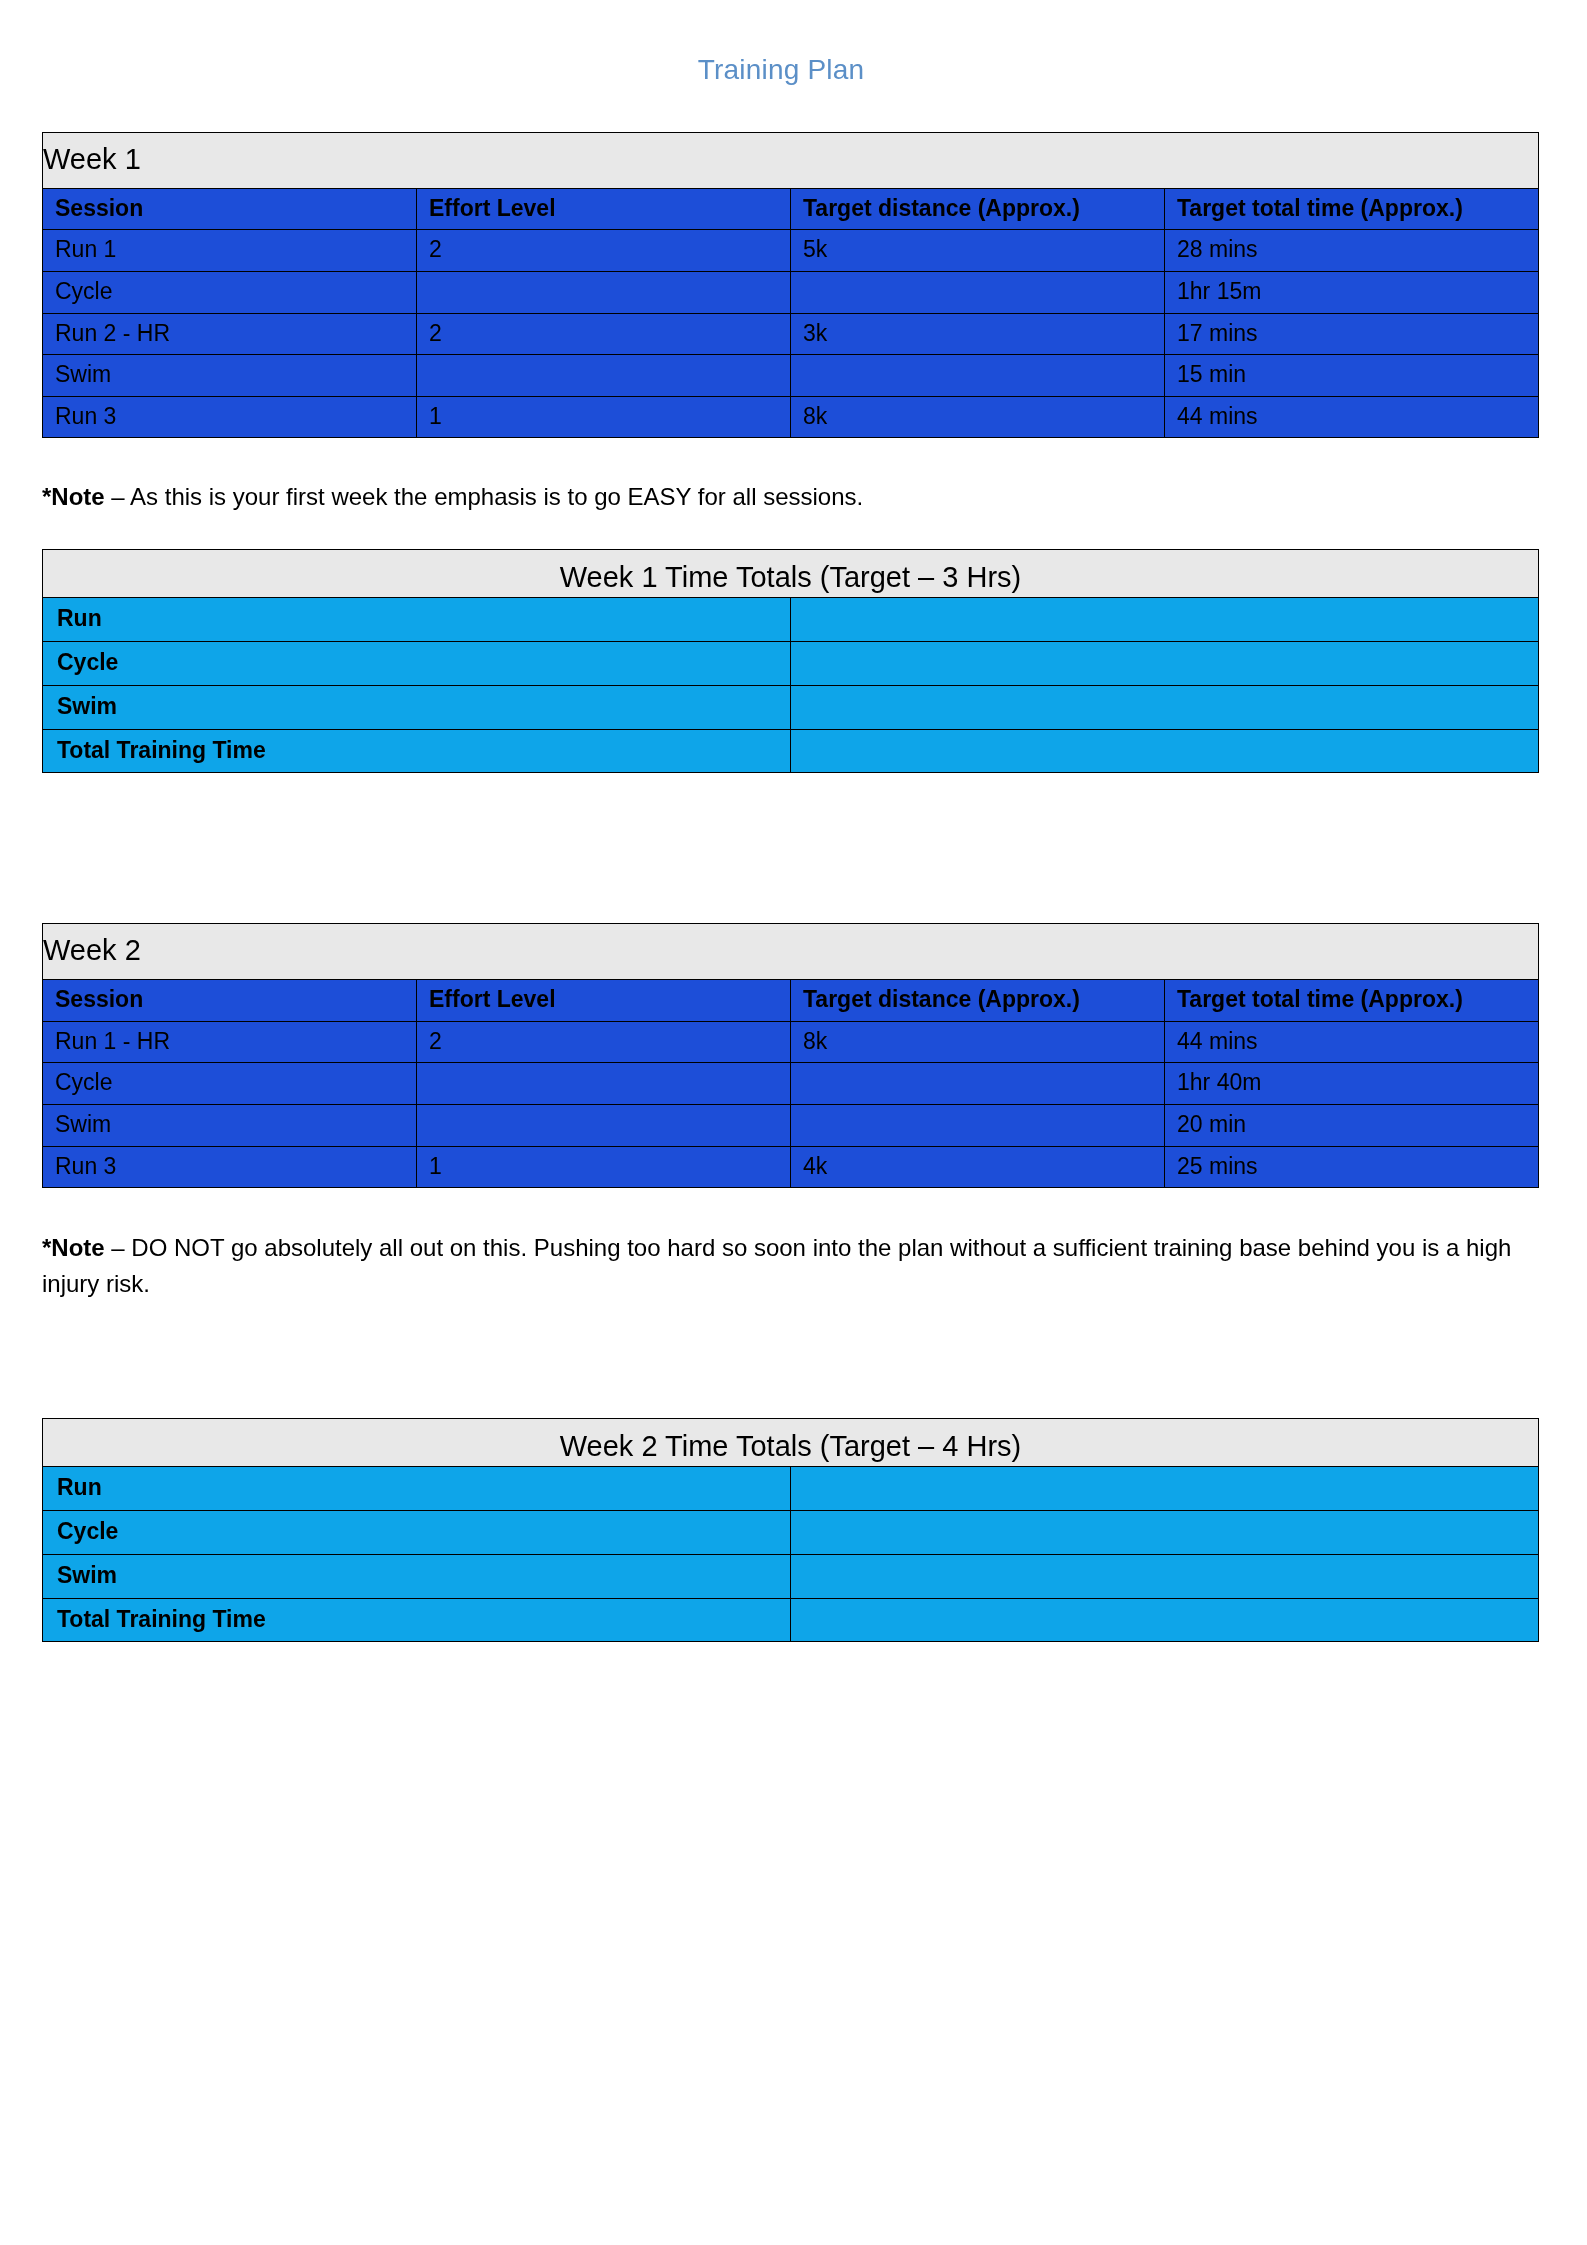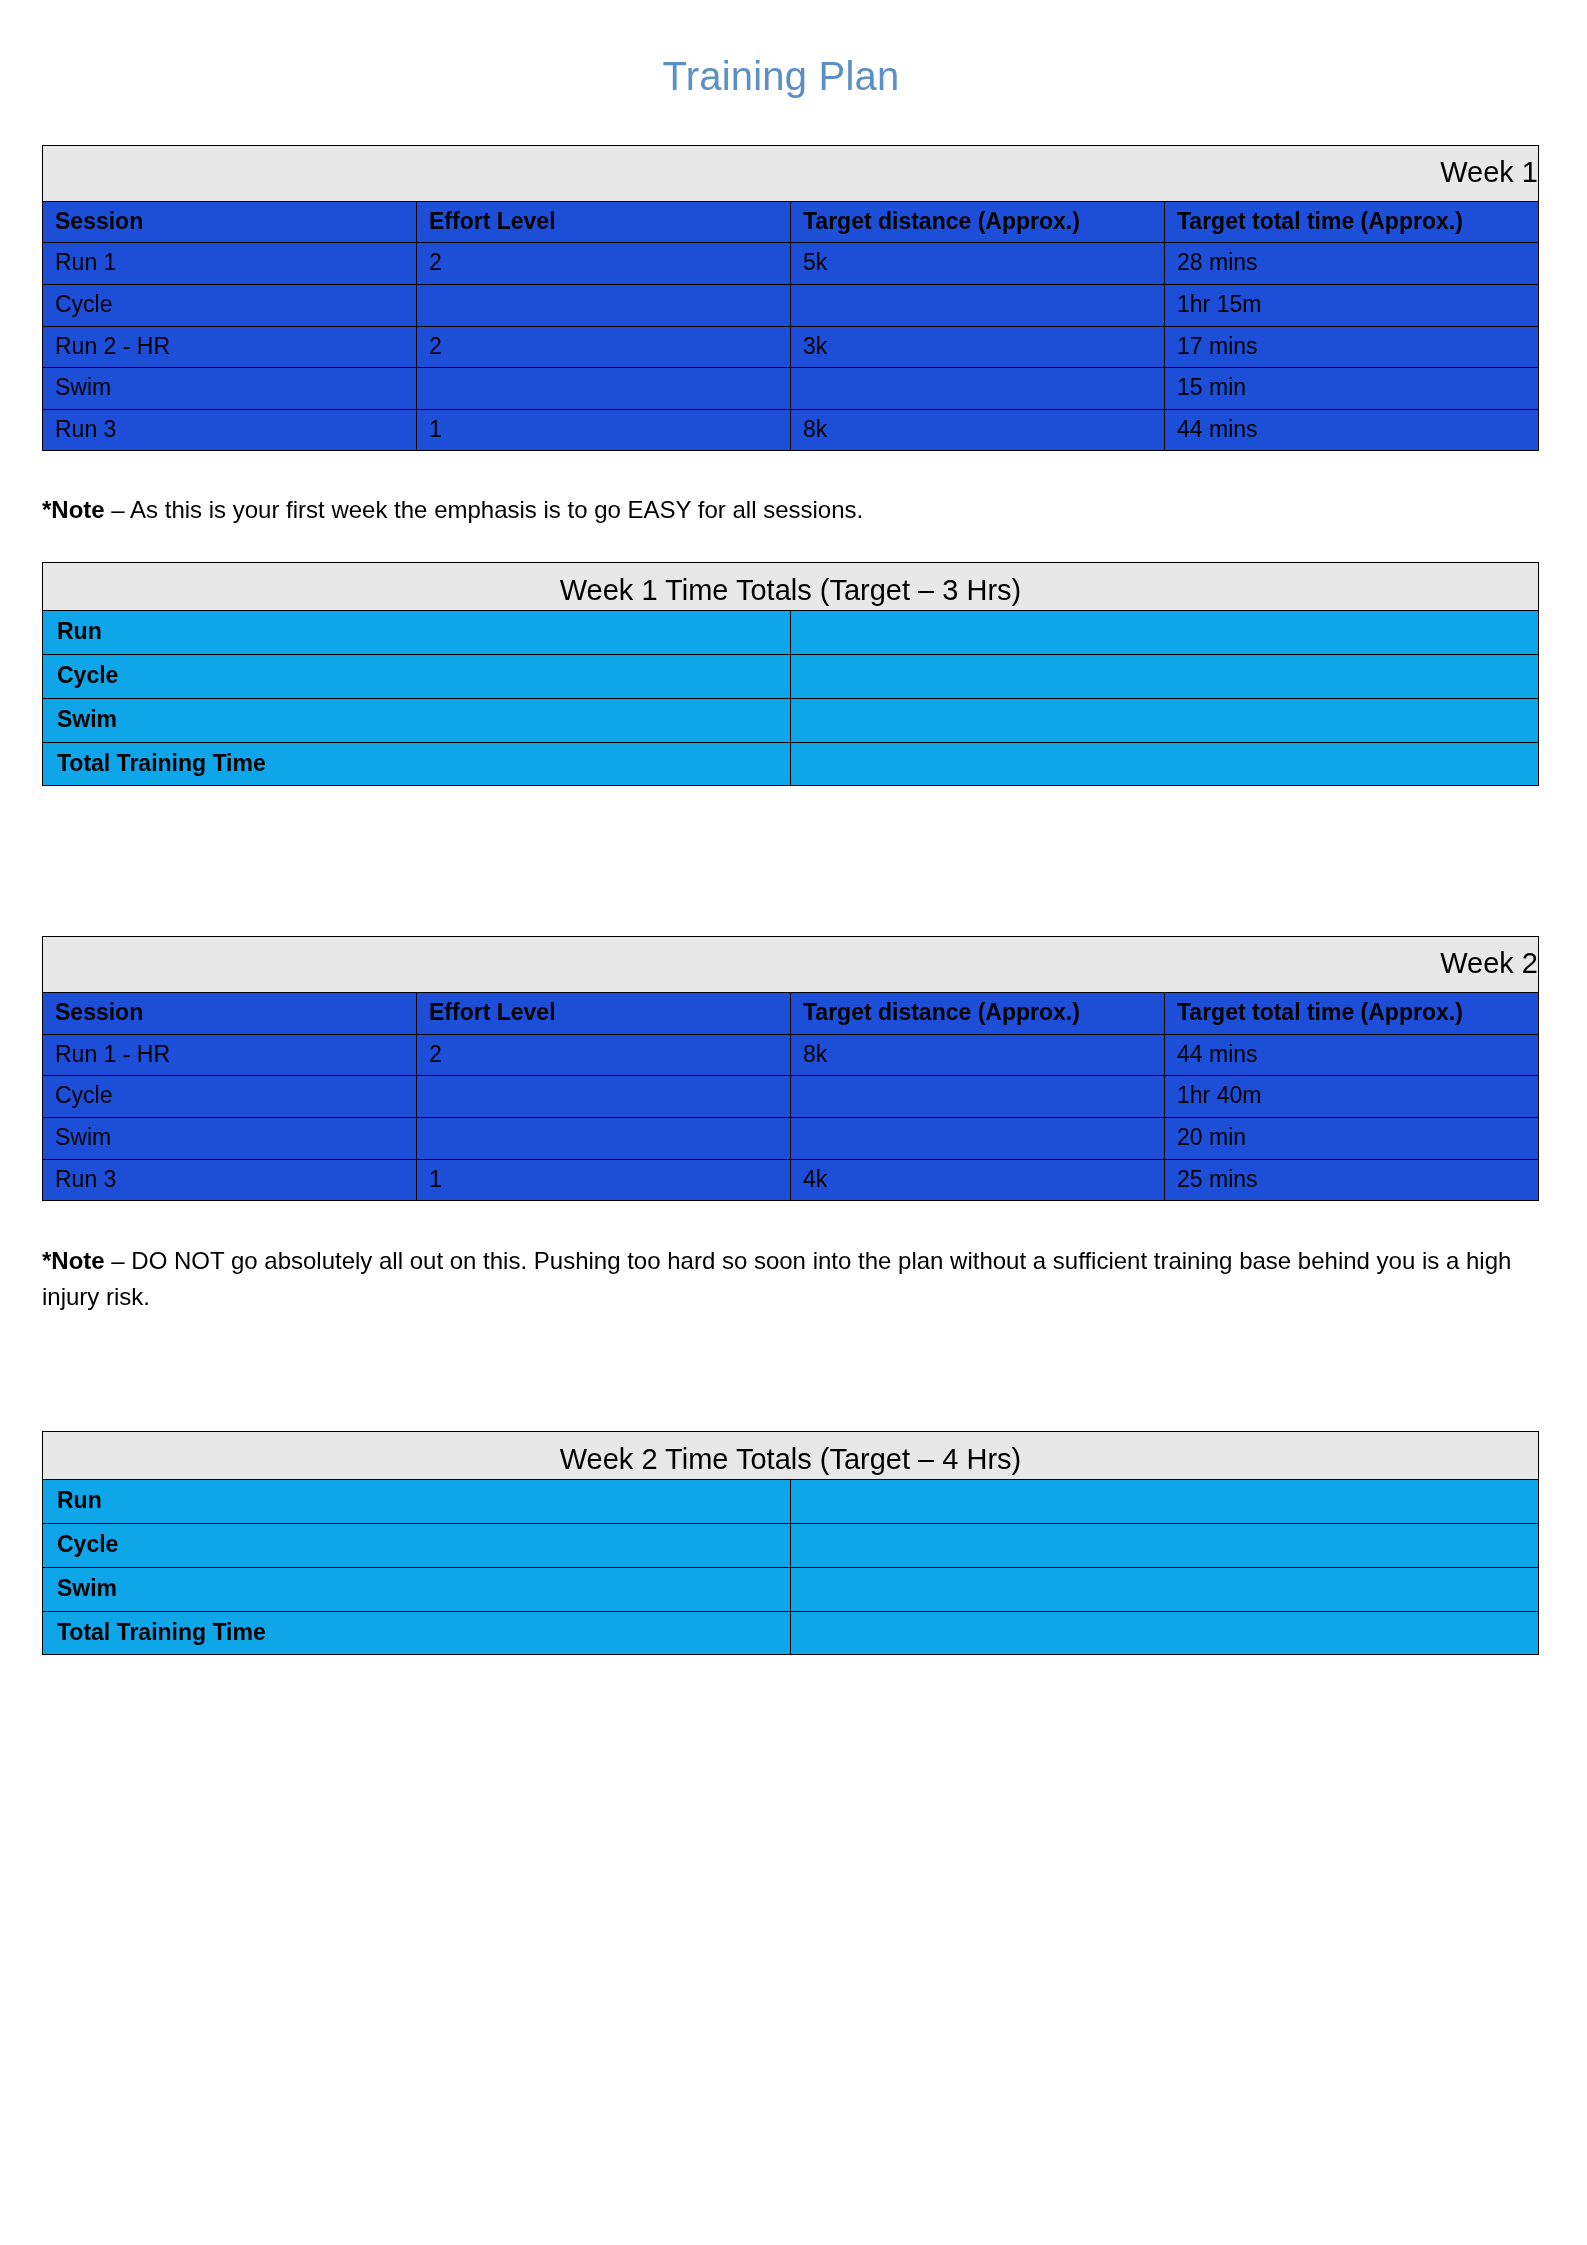--- a/index.html
+++ b/index.html
@@ -16,21 +16,21 @@
   .page {
     width: 1587px;
     min-height: 2245px;
     box-sizing: border-box;
     padding: 30px 65px 40px 40px;
     position: relative;
   }
   .doc-title {
     text-align: center;
     color: #5b8fc7;
-    font-size: 40px;
+    font-size: 28px;
     font-weight: 400;
     margin: 24px 0 46px 0;
     letter-spacing: 0.2px;
   }
   table.plan {
     border-collapse: collapse;
     width: 1497px;
     margin-left: 2px;
     table-layout: fixed;
   }
@@ -39,21 +39,21 @@
     padding: 6px 10px 7px 12px;
     font-size: 23px;
     line-height: 1.2;
     vertical-align: middle;
     text-align: left;
     font-weight: 400;
     background: #1d4ed8;
   }
   table.plan tr.week-header td {
     background: #e8e8e8;
-    text-align: right;
+    text-align: left;
     font-size: 29px;
     padding: 9px 0 11px 0;
     font-weight: 400;
   }
   table.plan tr.col-header td {
     font-weight: bold;
     font-size: 23px;
   }
   tr.highlight td {
     background: #73c043 !important;

